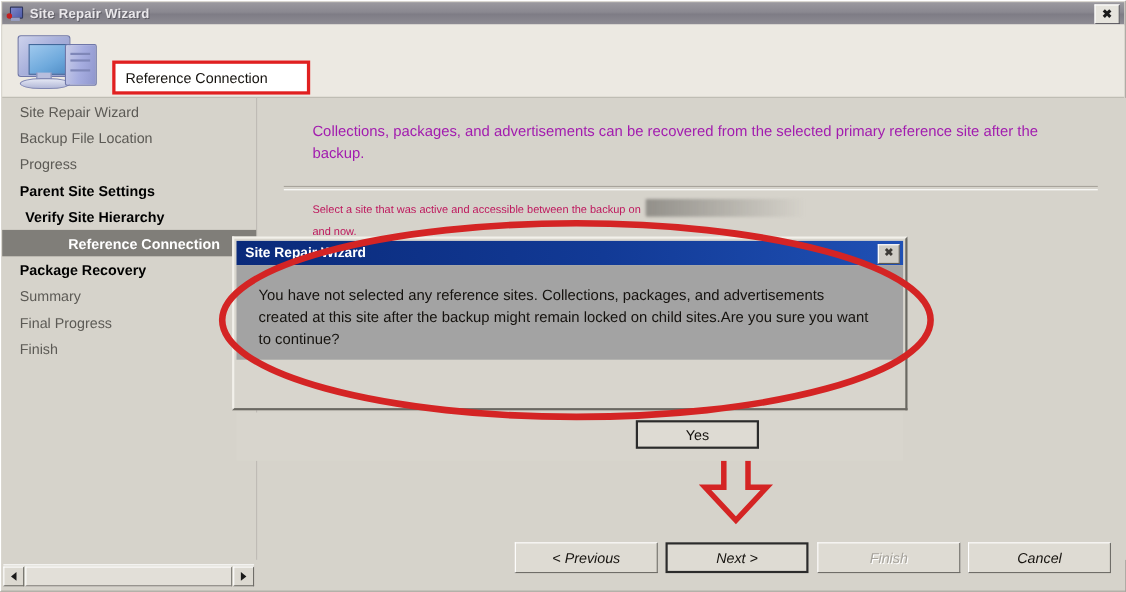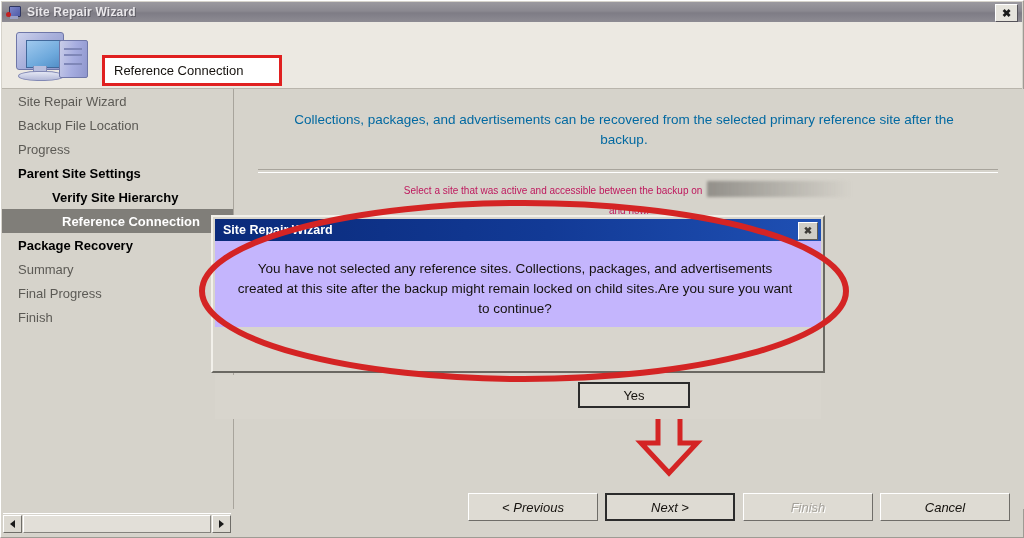--- a/index.html
+++ b/index.html
@@ -10,21 +10,20 @@
     background:#d6d3cb;
   }
   #app{
     position:relative;width:1024px;height:538px;
     background:#d6d3cb;
     box-sizing:border-box;
     border-left:1px solid #ffffff;
     border-top:1px solid #ffffff;
     border-right:1px solid #9e9b94;
     border-bottom:1px solid #9e9b94;
-    text-align:center;
   }
 
   
   .titlebar{
     position:absolute;left:1px;top:1px;width:1020px;height:20px;
     background:linear-gradient(to bottom,#9b999f 0%,#8a8890 45%,#7e7c85 55%,#8d8b93 100%);
     display:flex;align-items:center;
     border-bottom:1px solid #6e6c74;
   }
   .tb-icon{
@@ -116,21 +115,21 @@
   .sb-divider{
     position:absolute;left:232px;top:88px;width:1px;height:420px;
     background:#a8a49c;
   }
   .sb-item{
     position:relative;height:24px;display:flex;align-items:center;
     white-space:nowrap;box-sizing:border-box;
   }
   .sb-item span{font-size:13px;color:#5c5a55;}
   .sb-item.lvl0{padding-left:16px;}
-  .sb-item.lvl1{padding-left:50px;}
+  .sb-item.lvl1{padding-left:21px;}
   .sb-item.lvl2{padding-left:60px;}
   .sb-item.bold span{font-weight:bold;color:#000000;}
   .sb-item.selected{background:#807e79;}
   .sb-item.selected span{color:#ffffff;font-weight:bold;}
 
   
   .hscroll{
     position:absolute;left:2px;top:512px;width:228px;height:20px;
     background:#d8d5cd;
     border-top:1px solid #ffffff;
@@ -152,21 +151,21 @@
     box-sizing:border-box;cursor:default;
   }
 
   
   .main{
     position:absolute;left:233px;top:88px;width:790px;height:420px;
     background:#d6d3cb;
   }
   .intro{
     position:absolute;left:50px;top:21px;width:680px;
-    font-size:13.5px;color:#0369a1;line-height:20px;
+    font-size:13.5px;color:#a21caf;line-height:20px;
   }
   .sep{
     position:absolute;left:24px;top:80px;width:740px;height:2px;
     border-top:1px solid #a8a49c;border-bottom:1px solid #ffffff;
   }
   .selrow{
     position:absolute;left:50px;top:92px;width:690px;
     font-size:10px;color:#be185d;line-height:20px;
   }
   .blurdate{
@@ -226,21 +225,21 @@
   .dlg-close{
     position:absolute;right:3px;top:3px;width:18px;height:16px;
     background:#cfcdc6;
     border-top:1px solid #ffffff;border-left:1px solid #ffffff;
     border-right:1px solid #5d5b56;border-bottom:1px solid #5d5b56;
     display:flex;align-items:center;justify-content:center;
     font-size:10px;font-weight:bold;color:#3d3b37;line-height:1;cursor:default;
   }
   .dlg-body{
     position:absolute;left:2px;top:24px;width:606px;height:86px;
-    background:#c4b5fd;
+    background:#a3a3a3;
   }
   .dlg-msg{
     position:absolute;left:20px;top:18px;width:560px;
     font-size:13.5px;color:#15120e;line-height:20px;
   }
   .dlg-foot{
     position:absolute;left:2px;top:110px;width:606px;height:44px;
     background:#d8d5cd;
     margin-top:48px;
   }

